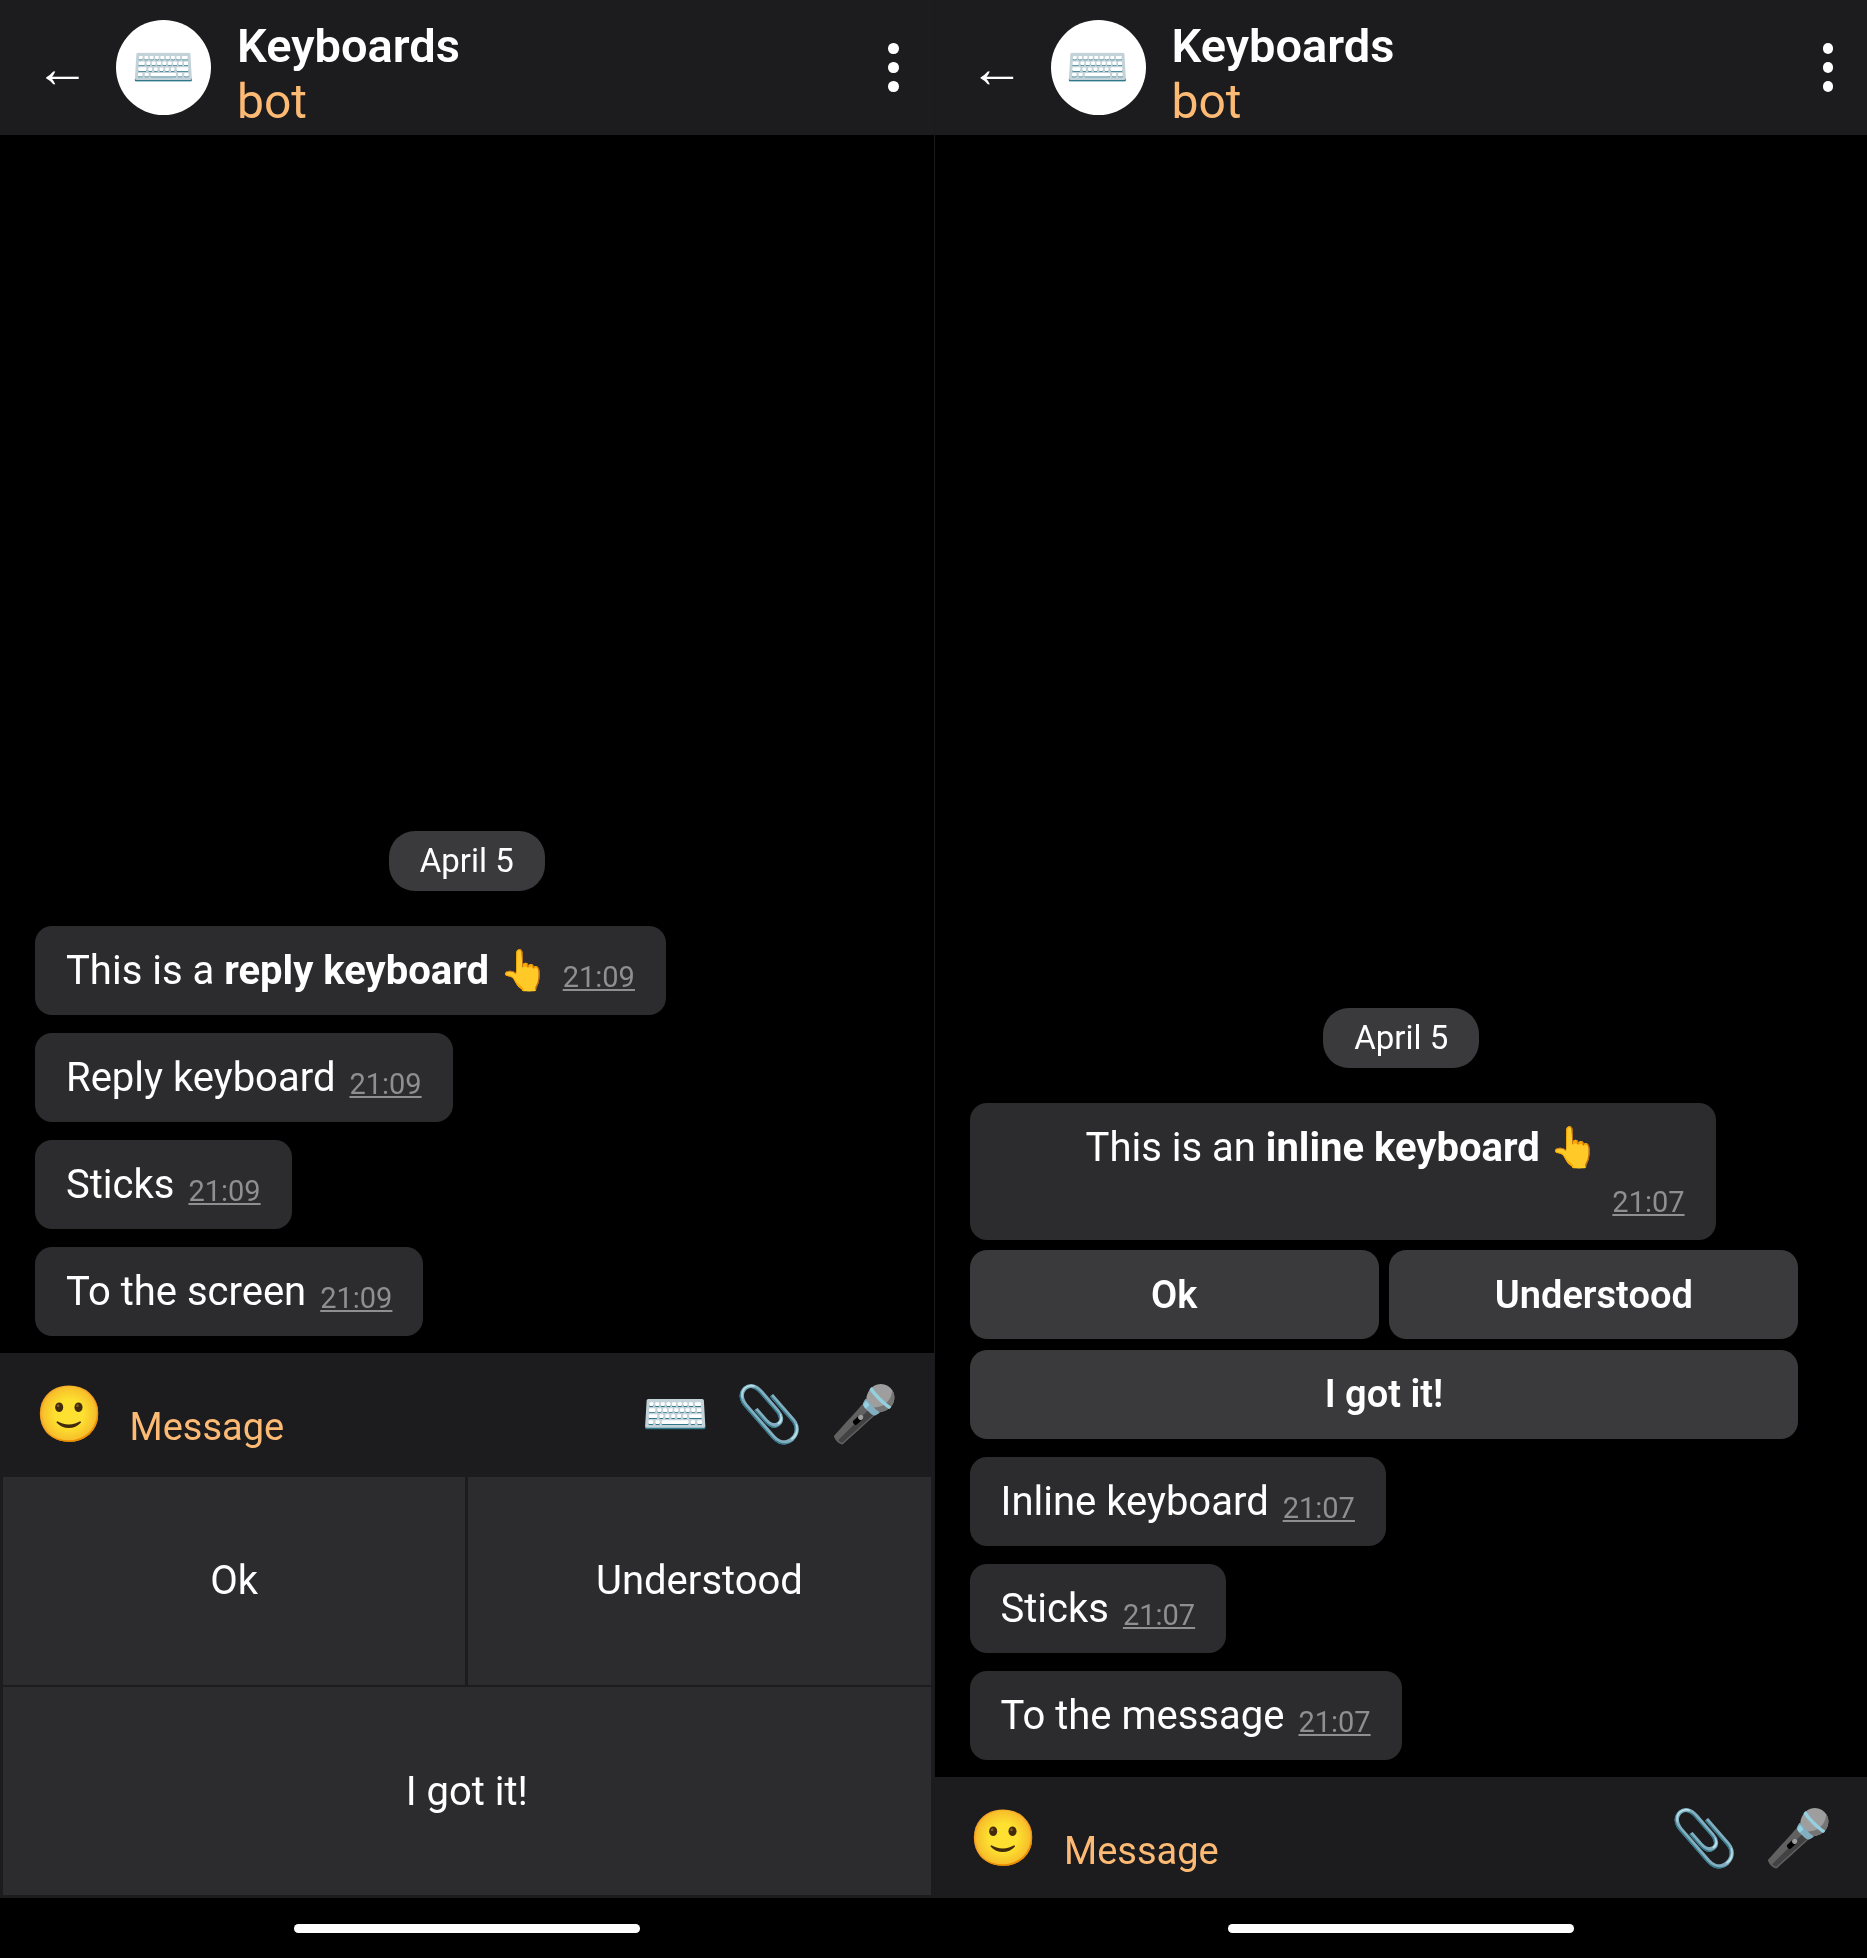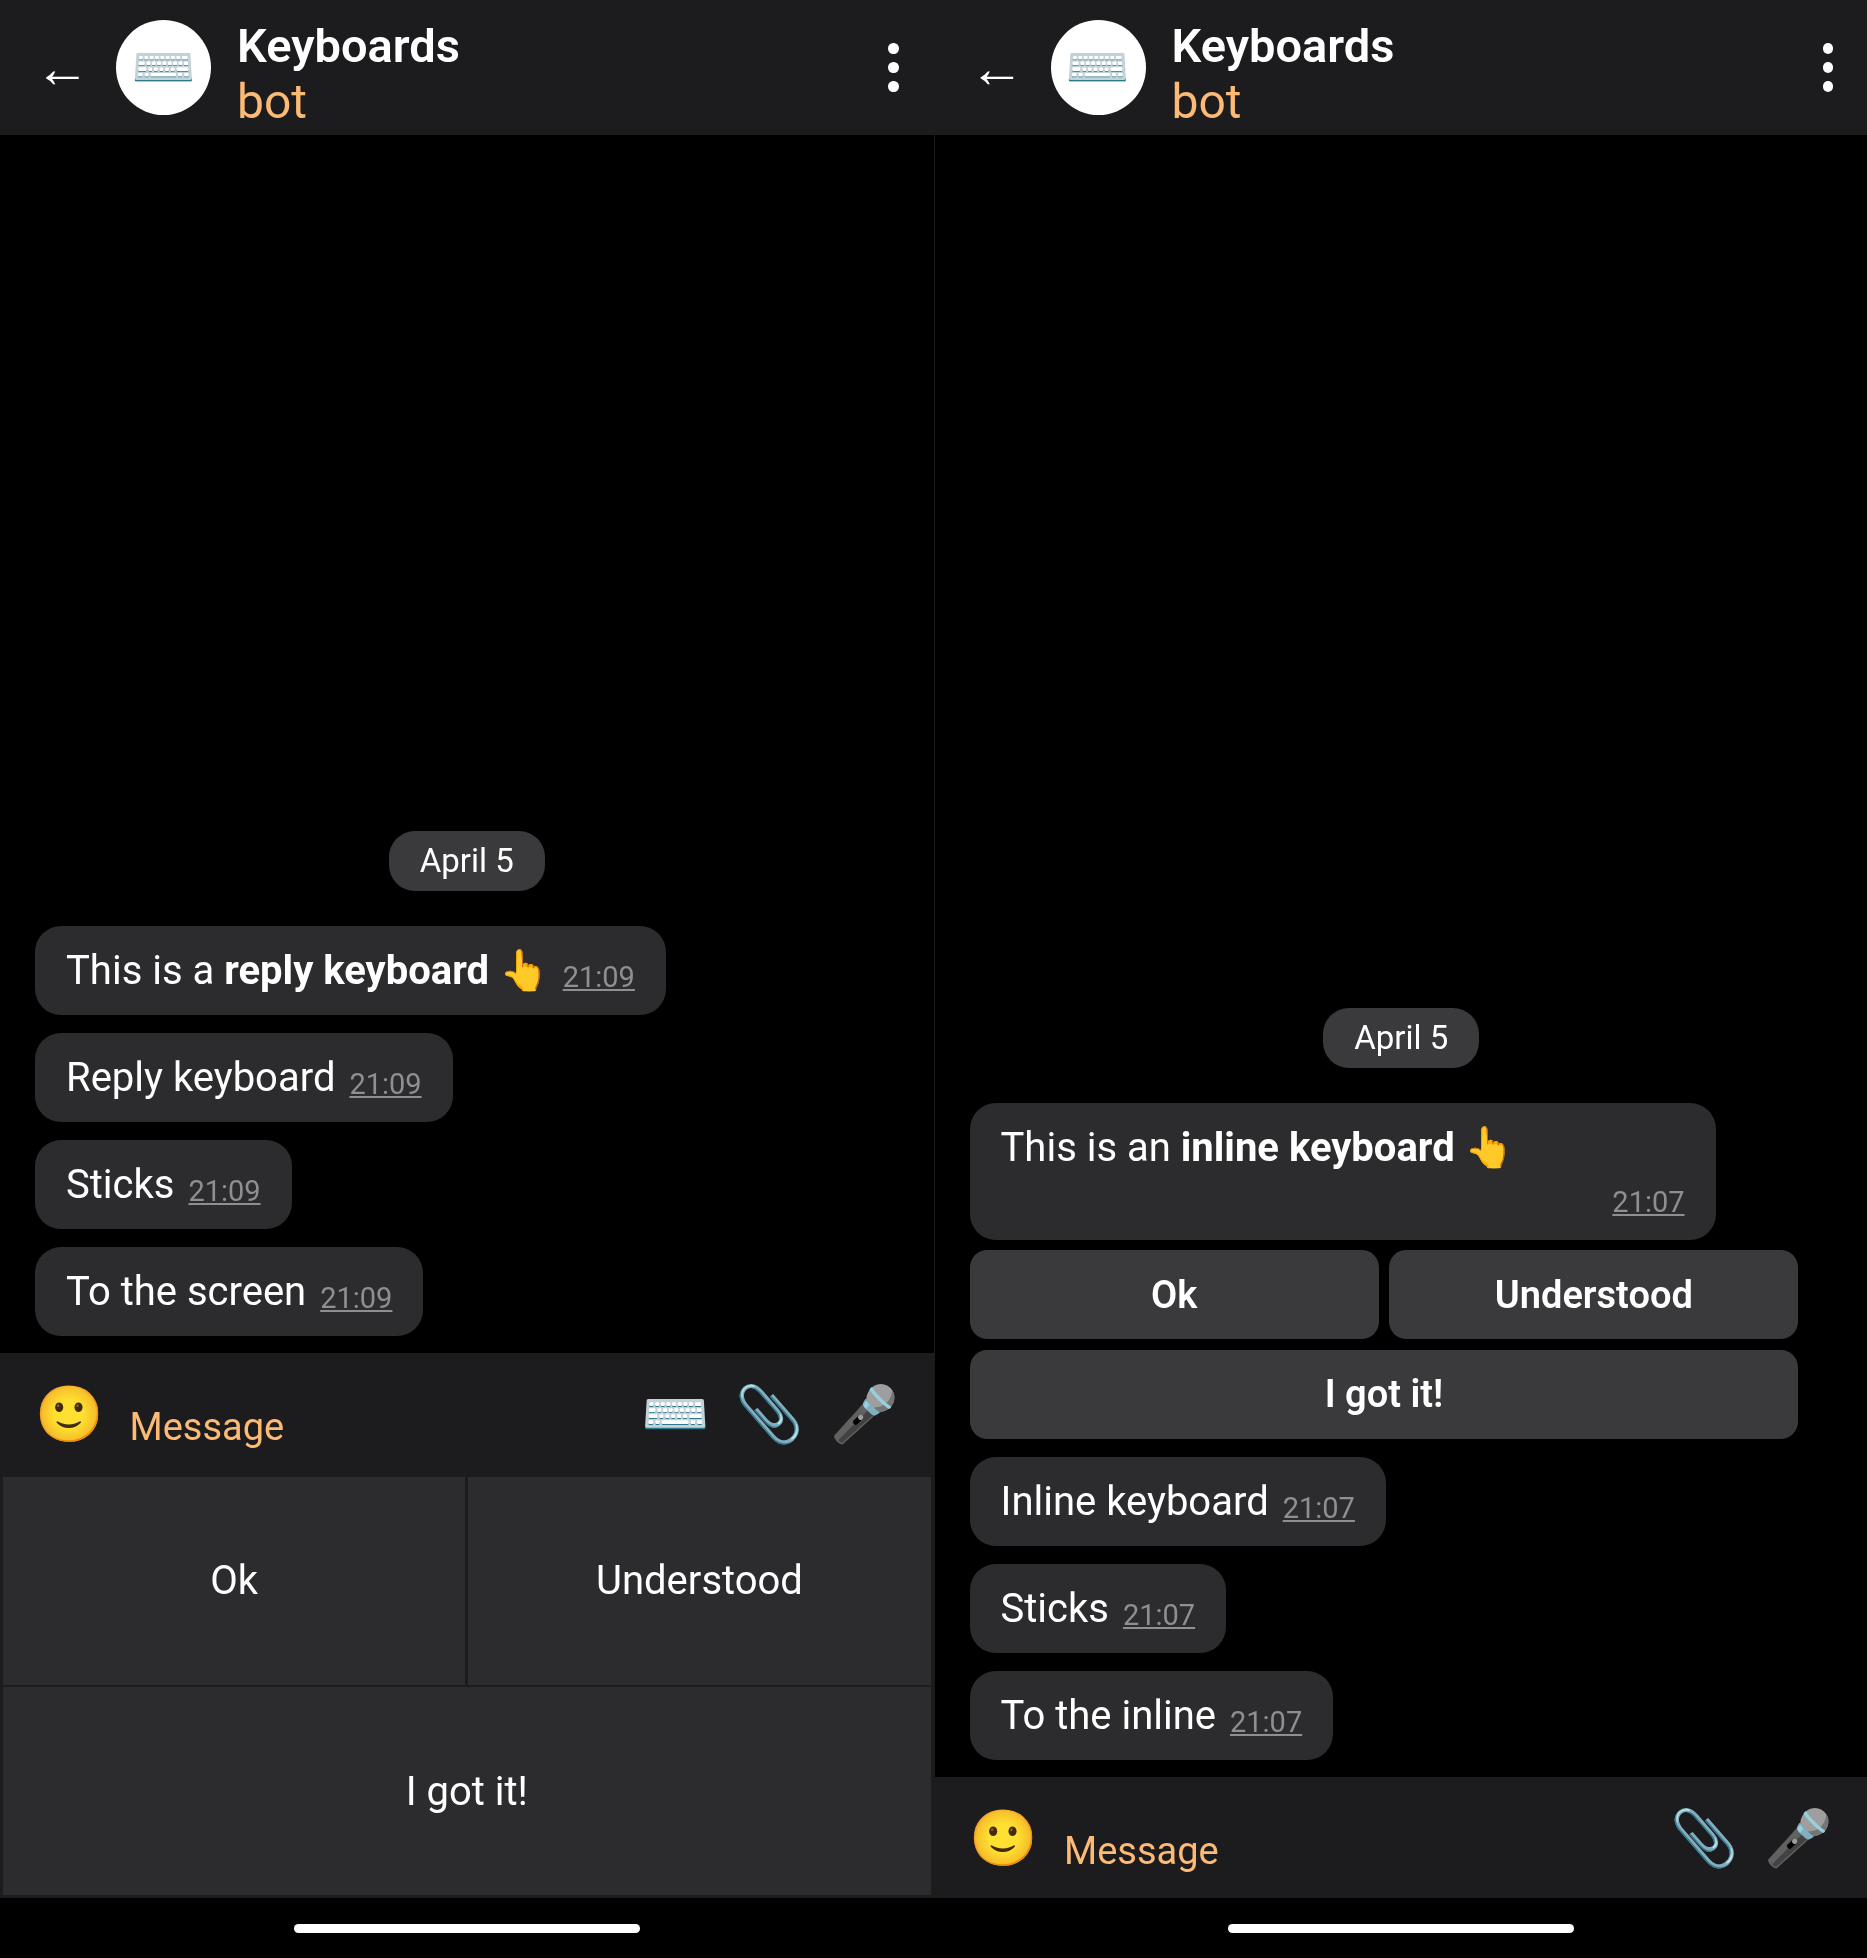--- a/index.html
+++ b/index.html
@@ -100,25 +100,25 @@
       padding: 10.4px 31px;
       border-radius: 26px;
       margin: 17.3px 0;
     }
 
     .message-bubble {
       background: #2c2c2e;
       color: #fff;
       font-size: 40px;
       padding: 21px 31px;
-      border-radius: 26px;
+      border-radius: 17px;
       max-width: 90%;
       align-self: flex-start;
       display: flex;
-      align-items: flex-start;
+      align-items: center;
       gap: 14px;
       flex-wrap: wrap;
     }
 
     .message-bubble .msg-text {
       flex: 1;
     }
 
     .message-bubble .msg-time {
       color: #8e8e93;
@@ -353,21 +353,21 @@
           <span class="msg-text">Inline keyboard</span>
           <span class="msg-time">21:07</span>
         </div>
 
         <div class="message-bubble">
           <span class="msg-text">Sticks</span>
           <span class="msg-time">21:07</span>
         </div>
 
         <div class="message-bubble">
-          <span class="msg-text">To the inline</span>
+          <span class="msg-text">To the message</span>
           <span class="msg-time">21:07</span>
         </div>
       </div>
     </div>
 
     <div class="input-bar">
       <span class="input-icon">🙂</span>
       <div class="input-field">Message</div>
       <span class="input-icon">📎</span>
       <span class="input-icon">🎤</span>

